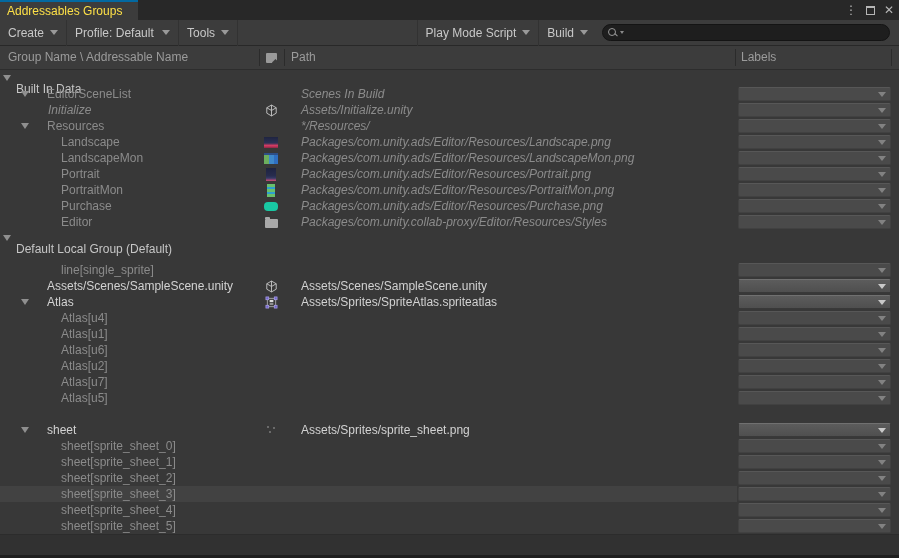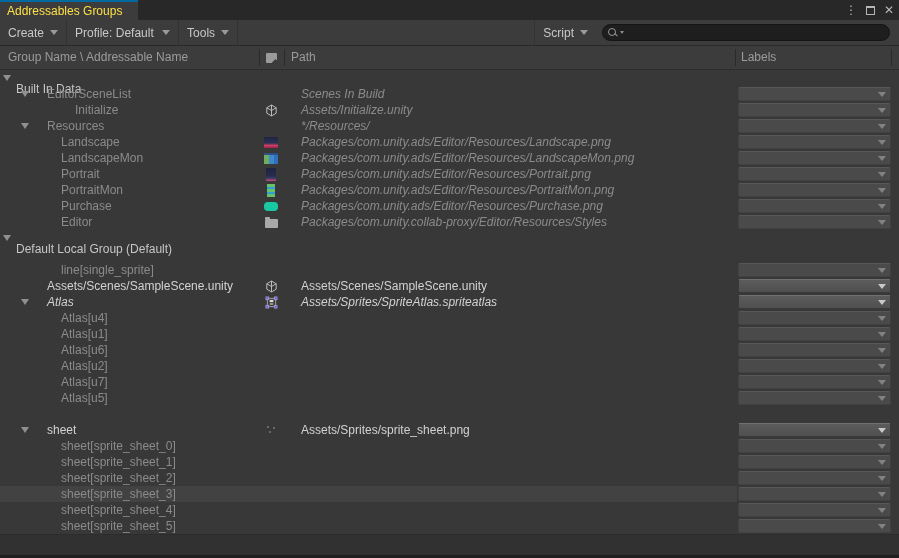--- a/index.html
+++ b/index.html
@@ -109,21 +109,25 @@
     <div class="tbtn wide">
       <span>Profile: Default</span>
       <span class="caret"></span>
     </div>
     <div class="tbtn">
       <span>Tools</span>
       <span class="caret"></span>
     </div>
     <div class="tb-right">
       <div class="tbtn">
-        <span>Script</span>
+        <span>Play Mode Script</span>
+        <span class="caret"></span>
+      </div>
+      <div class="tbtn">
+        <span>Build</span>
         <span class="caret"></span>
       </div>
       <div class="searchbox">
         <span class="mag"></span>
         <span class="minicaret"></span>
         <span></span>
       </div>
     </div>
   </div>
 
@@ -145,21 +149,21 @@
       </div>
       <div class="row dim" style="top: 16px;">
         <span class="exp" style="left: 21px;"></span>
         <span class="lbl" style="left: 47px;">EditorSceneList</span>
         <span class="pth">Scenes In Build</span>
         <span class="dd dd-dim">
           <i class="arr"></i>
         </span>
       </div>
       <div class="row dim" style="top: 32px;">
-        <span class="lbl" style="left: 75px;">Initialize</span>
+        <span class="lbl" style="left: 48px; font-style: italic;">Initialize</span>
         <span class="ric">
           <svg width="13" height="13" viewBox="0 0 16 16">
             <path d="M8 1.3 13.8 4.6 V11.3 L8 14.7 2.2 11.3 V4.6 Z M8 1.3 V8 M2.2 4.6 8 8 13.8 4.6 M8 8 V14.7" fill="none" stroke="#c9c9c9" stroke-width="1.1"></path>
           </svg>
         </span>
         <span class="pth">Assets/Initialize.unity</span>
         <span class="dd dd-dim">
           <i class="arr"></i>
         </span>
       </div>
@@ -246,21 +250,21 @@
         <span class="ric">
           <svg width="13" height="13" viewBox="0 0 16 16">
             <path d="M8 1.3 13.8 4.6 V11.3 L8 14.7 2.2 11.3 V4.6 Z M8 1.3 V8 M2.2 4.6 8 8 13.8 4.6 M8 8 V14.7" fill="none" stroke="#c9c9c9" stroke-width="1.1"></path>
           </svg>
         </span>
         <span class="pth">Assets/Scenes/SampleScene.unity</span>
         <span class="dd dd-bright">
           <i class="arr"></i>
         </span>
       </div>
-      <div class="row" style="top: 224px; font-style: italic;">
+      <div class="row" style="top: 224px;">
         <span class="exp" style="left: 21px;"></span>
         <span class="lbl" style="left: 47px;">Atlas</span>
         <span class="ric">
           <svg width="13" height="13" viewBox="0 0 14 14">
             <rect x="2.5" y="2.5" width="9" height="9" fill="none" stroke="#a8a8a8"></rect>
             <rect x="5" y="4.2" width="4" height="2.4" fill="#dcdcdc"></rect>
             <rect x="5" y="7.4" width="4" height="2.4" fill="#8f8f8f"></rect>
             <rect x="1" y="1" width="3" height="3" fill="#6e62c8" stroke="#a79ee6" stroke-width="0.8"></rect>
             <rect x="10" y="1" width="3" height="3" fill="#6e62c8" stroke="#a79ee6" stroke-width="0.8"></rect>
             <rect x="1" y="10" width="3" height="3" fill="#6e62c8" stroke="#a79ee6" stroke-width="0.8"></rect>

